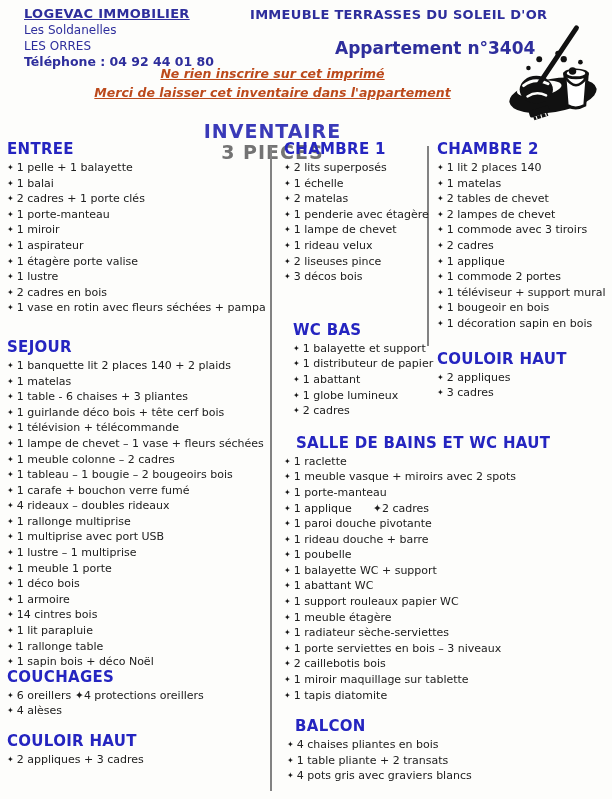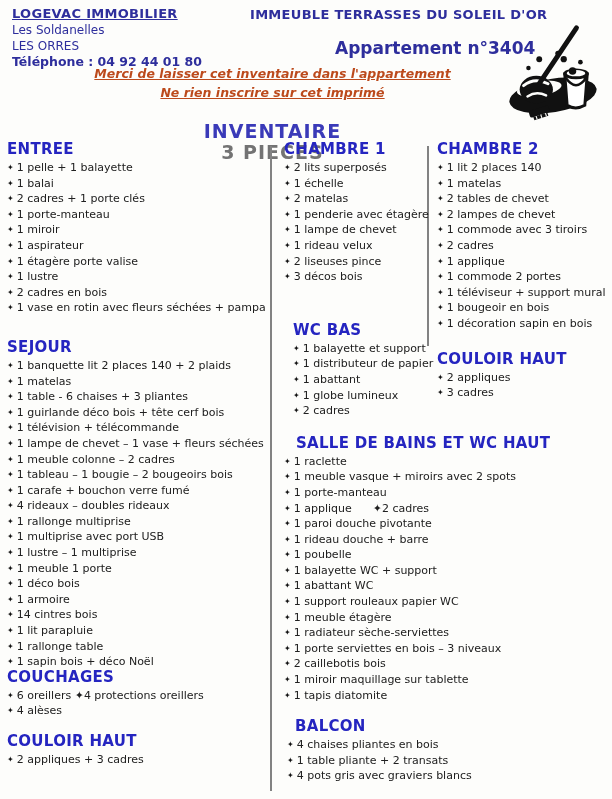--- a/index.html
+++ b/index.html
@@ -8,21 +8,21 @@
     position:relative;
     width:612px; height:799px;
     background:#fdfdfb;
     font-family:"DejaVu Sans","Liberation Sans",sans-serif;
     overflow:hidden;
     color:#202020;
   }
   .abs { position:absolute; }
 
   
-  .company-block { left:12px; top:6px; line-height:16px; }
+  .company-block { left:24px; top:6px; line-height:16px; }
   .company-name { font-size:13px; font-weight:bold; color:#2e2e9c; text-decoration:underline; letter-spacing:.3px; }
   .company-line { font-size:12px; color:#2e2e9c; }
   .company-phone { font-size:12.5px; font-weight:bold; color:#2e2e9c; }
   .building-title { left:250px; top:7px; font-size:13px; font-weight:bold; color:#2e2e9c; letter-spacing:.3px; }
   .apartment-no { left:335px; top:38px; font-size:17px; font-weight:bold; color:#2e2e9c; }
 
   .center-stack { left:0; top:64px; width:545px; text-align:center; }
   .notice { font-size:12.5px; font-weight:bold; font-style:italic; color:#bc4a1c; text-decoration:underline; line-height:19px; }
   .doc-title { font-size:19px; font-weight:bold; color:#3a3ab8; letter-spacing:1px; line-height:21px; margin-top:19px; }
   .doc-subtitle { font-size:19px; font-weight:bold; color:#737373; letter-spacing:1px; line-height:21px; }
@@ -60,22 +60,22 @@
   <div class="company-name">LOGEVAC IMMOBILIER</div>
   <div class="company-line">Les Soldanelles</div>
   <div class="company-line">LES ORRES</div>
   <div class="company-phone">Téléphone : 04 92 44 01 80</div>
 </div>
 
 <div class="abs building-title">IMMEUBLE TERRASSES DU SOLEIL D'OR</div>
 <div class="abs apartment-no">Appartement n°3404</div>
 
 <div class="abs center-stack">
+  <div class="notice">Ne rien inscrire sur cet imprimé</div>
   <div class="notice">Merci de laisser cet inventaire dans l'appartement</div>
-  <div class="notice">Ne rien inscrire sur cet imprimé</div>
   <div class="doc-title">INVENTAIRE</div>
   <div class="doc-subtitle">3 PIECES</div>
 </div>
 
 <div class="abs clipart">
   <svg viewBox="0 0 100 106" width="98" height="106" xmlns="http://www.w3.org/2000/svg">
 
     <ellipse cx="52" cy="80" rx="45" ry="17" fill="#111" transform="rotate(-9 52 80)"></ellipse>
     <ellipse cx="38" cy="73" rx="23" ry="7.5" fill="#fdfdfb" transform="rotate(-9 38 73)"></ellipse>
 

